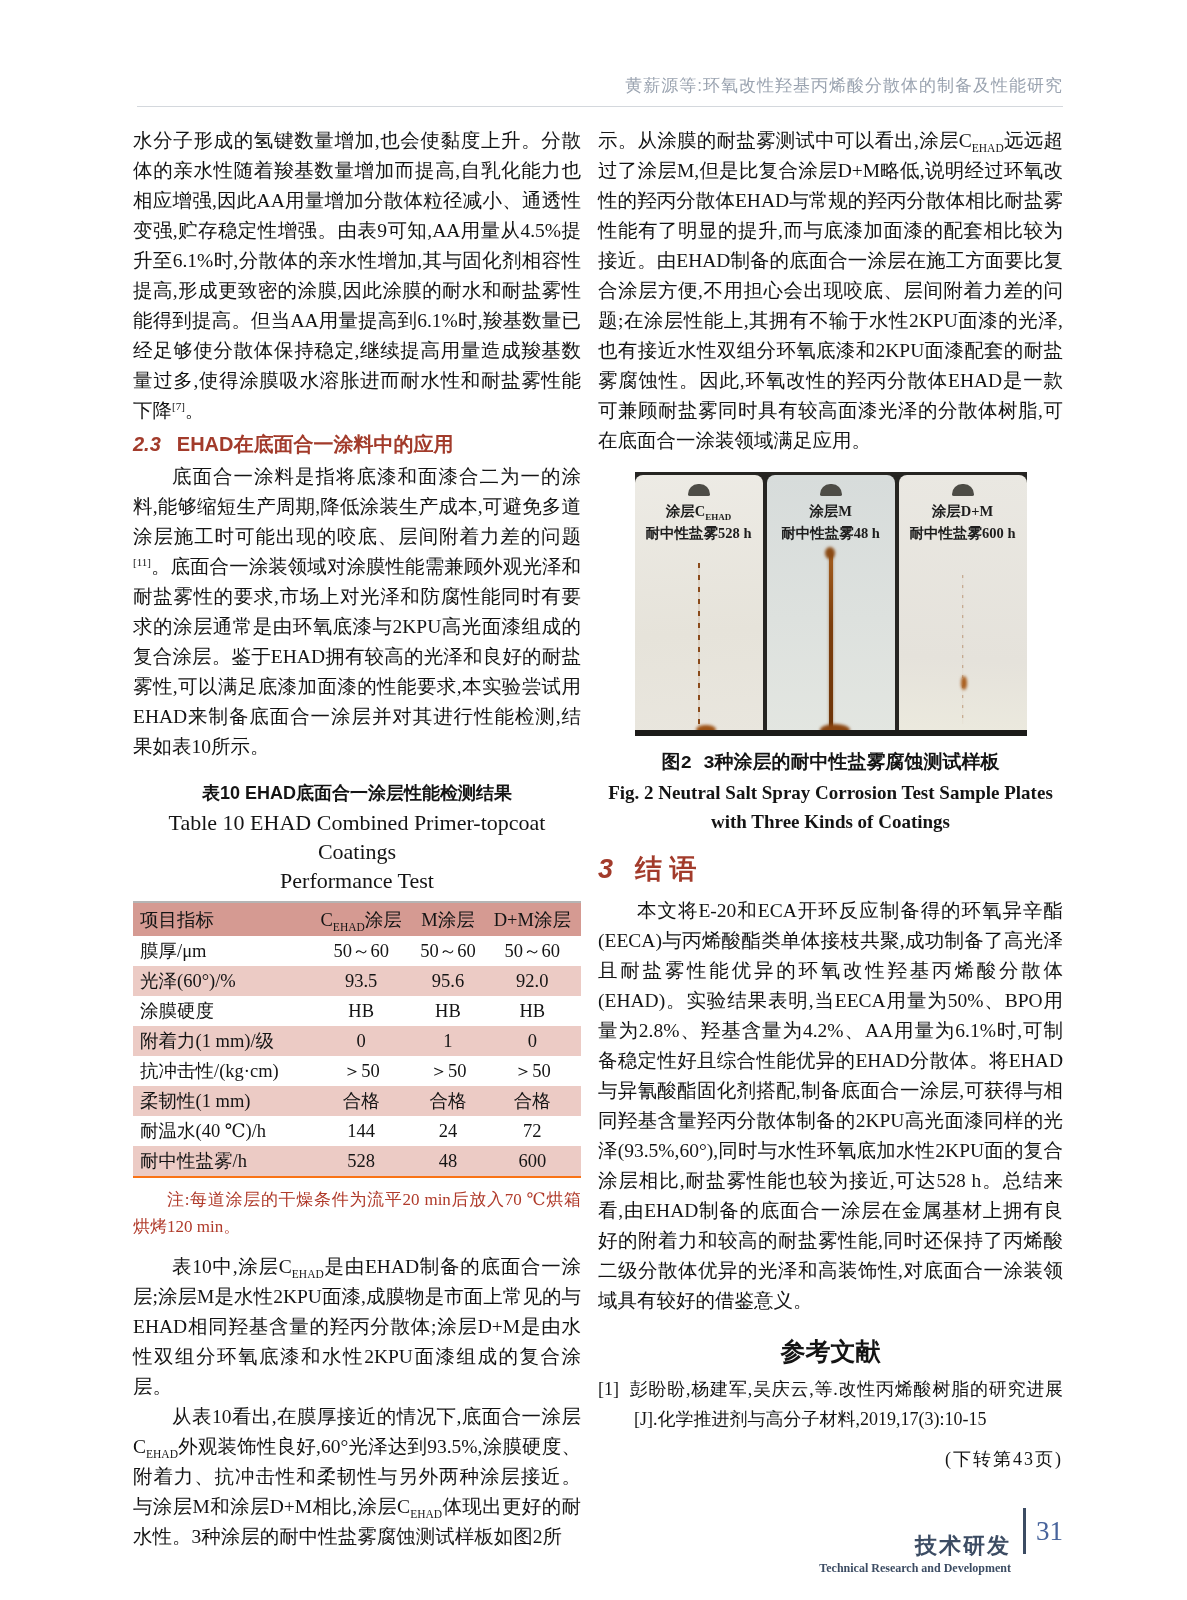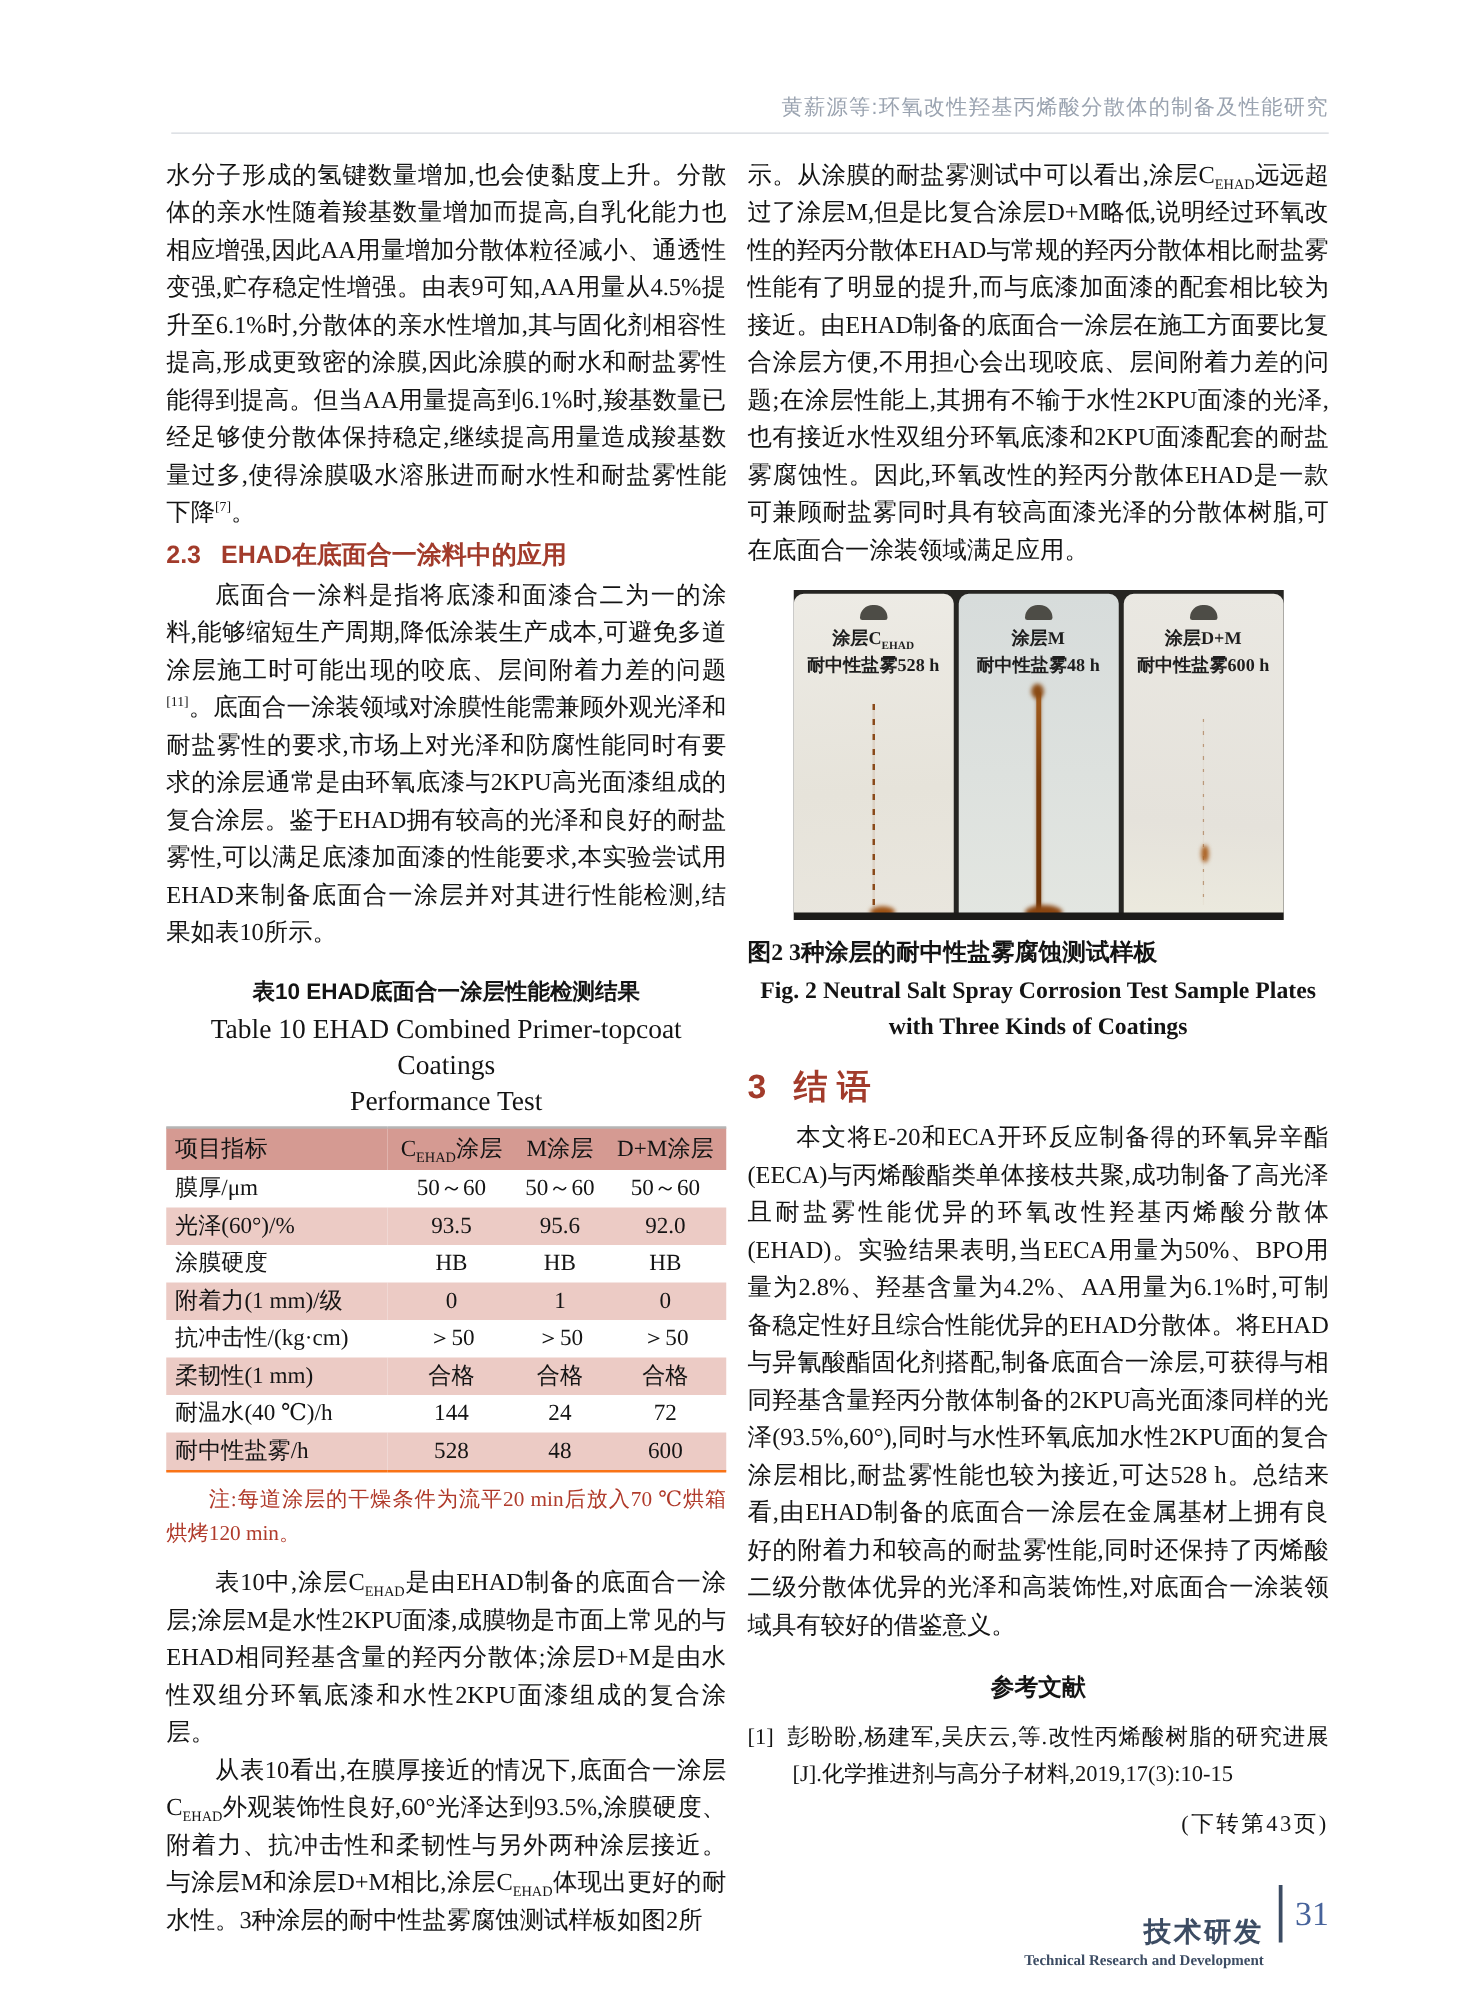--- a/index.html
+++ b/index.html
@@ -23,21 +23,21 @@
   p { margin:0; }
   .indent { text-indent:2em; }
   sup.ref { font-size:11px; line-height:0; }
   sub.chem { font-size:11.5px; line-height:0; }
 
   
   .sec-heading {
     margin:3px 0 3px 0; color:#a23b2b; font-size:20px; font-weight:bold;
     font-family:"Liberation Sans","DejaVu Sans",sans-serif; text-align:left; text-indent:0;
   }
-  .sec-num { margin-right:16px; }
+  .sec-num { margin-right:16px;font-style:italic; }
   .sec3-heading {
     margin:18px 0 12px 0; color:#a23b2b; font-size:27px; font-weight:bold;
     font-family:"Liberation Sans","DejaVu Sans",sans-serif; text-align:left; text-indent:0;
   }
   .sec3-heading .sec-num { margin-right:22px; }
 
   
   .tbl-title-zh {
     margin-top:16px; text-align:center; font-weight:bold; font-size:18px;
     font-family:"Liberation Sans","DejaVu Sans",sans-serif; text-indent:0; line-height:30px;
@@ -91,28 +91,28 @@
     background:repeating-linear-gradient(to bottom, rgba(150,90,40,0.55) 0 3px, rgba(150,90,40,0.05) 3px 10px);
   }
   .blob { position:absolute; border-radius:50%; filter:blur(1.5px); }
   .blob-1a { left:48%; bottom:2px; width:20px; height:9px; background:#9c5114; }
   .blob-2a { left:46%; top:72px; width:10px; height:12px; background:#8a4a14; }
   .blob-2b { left:42%; bottom:0; width:30px; height:12px; background:#8a4510; }
   .blob-3a { left:49%; bottom:46px; width:6px; height:14px; background:#a85c1c; }
   .photo-bottom { position:absolute; left:0; right:0; bottom:0; height:6px; background:#1c1b19; }
 
   .fig-cap-zh {
-    margin-top:12px; font-weight:bold; font-size:19px;
-    font-family:Liberation Serif, serif; text-indent:0; line-height:30px;
+    margin-top:12px; text-align:center; font-weight:bold; font-size:19px;
+    font-family:Liberation Mono, monospace; text-indent:0; line-height:30px;
   }
   .fig-cap-en { text-align:center; font-weight:bold; font-size:19px; text-indent:0; line-height:29px; }
 
   
   .refs-heading {
-    margin:20px 0 8px 0; text-align:center; font-weight:bold; font-size:19px;
+    margin:20px 0 8px 0; text-align:center; font-weight:bold; font-size:25px;
     font-family:"Liberation Sans","DejaVu Sans",sans-serif; text-indent:0;
   }
   .ref-entry { font-size:18px; line-height:30px; padding-left:36px; text-indent:-36px; text-align:justify; }
   .ref-num { margin-right:10px; }
   .continued { margin-top:10px; text-align:right; font-size:18px; letter-spacing:2px; text-indent:0; }
 
   
   .footer { position:absolute; top:1486px; right:124px; display:flex; align-items:center; }
   .footer-left { text-align:right; color:#3c4c63;margin-top:48px; }
   .footer-zh { font-size:22px; font-weight:bold; letter-spacing:2px;

